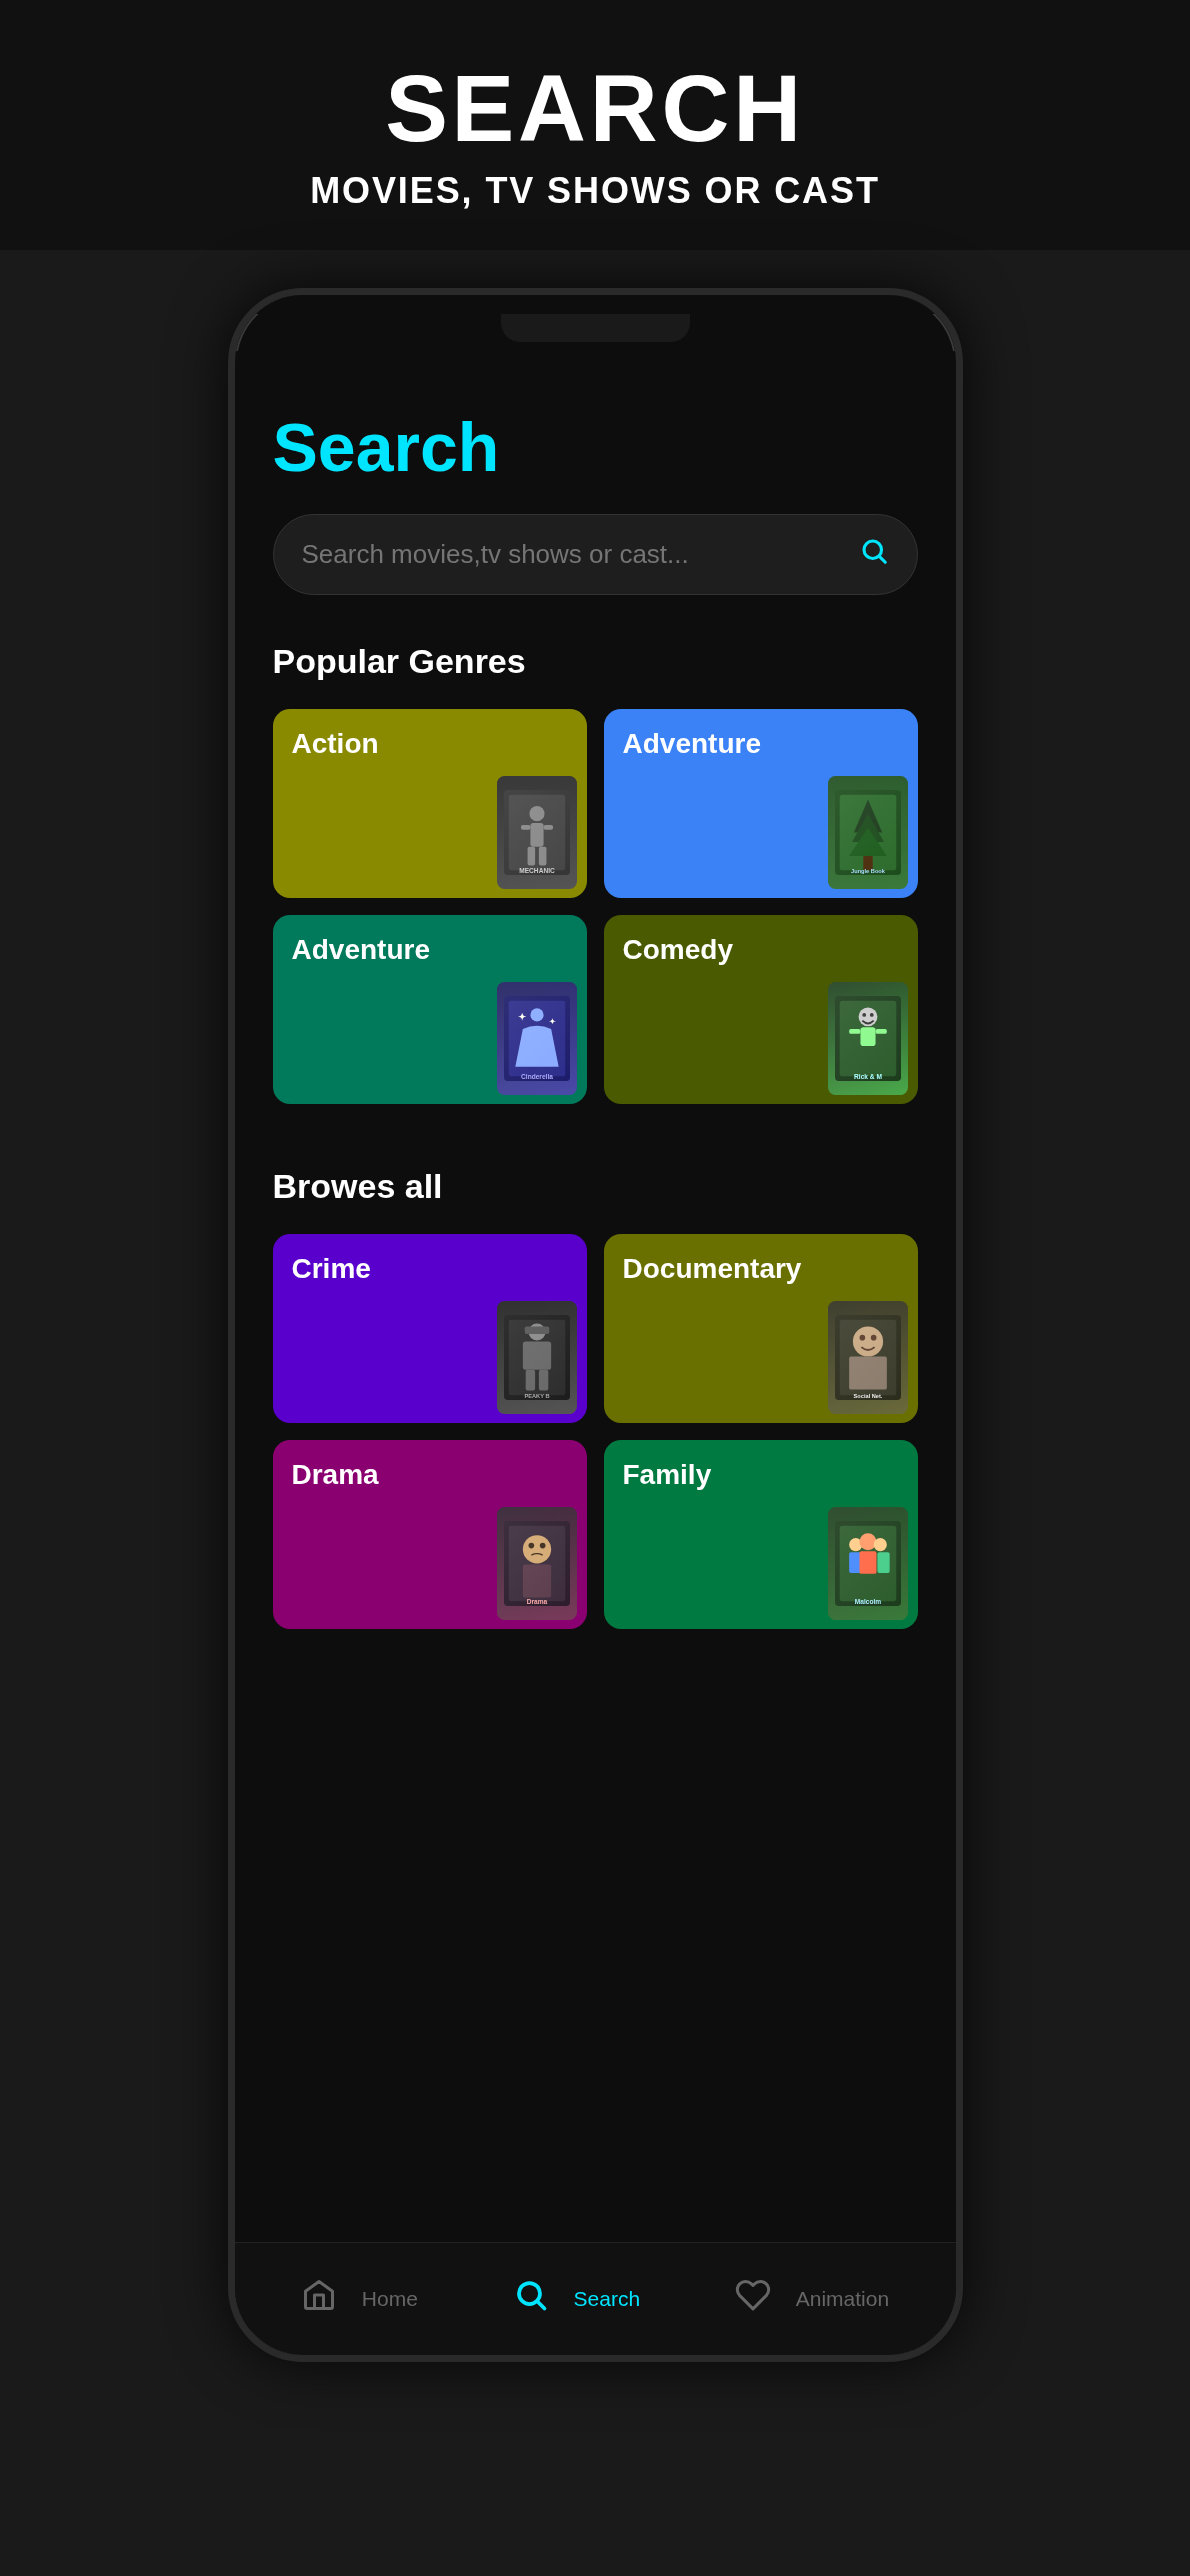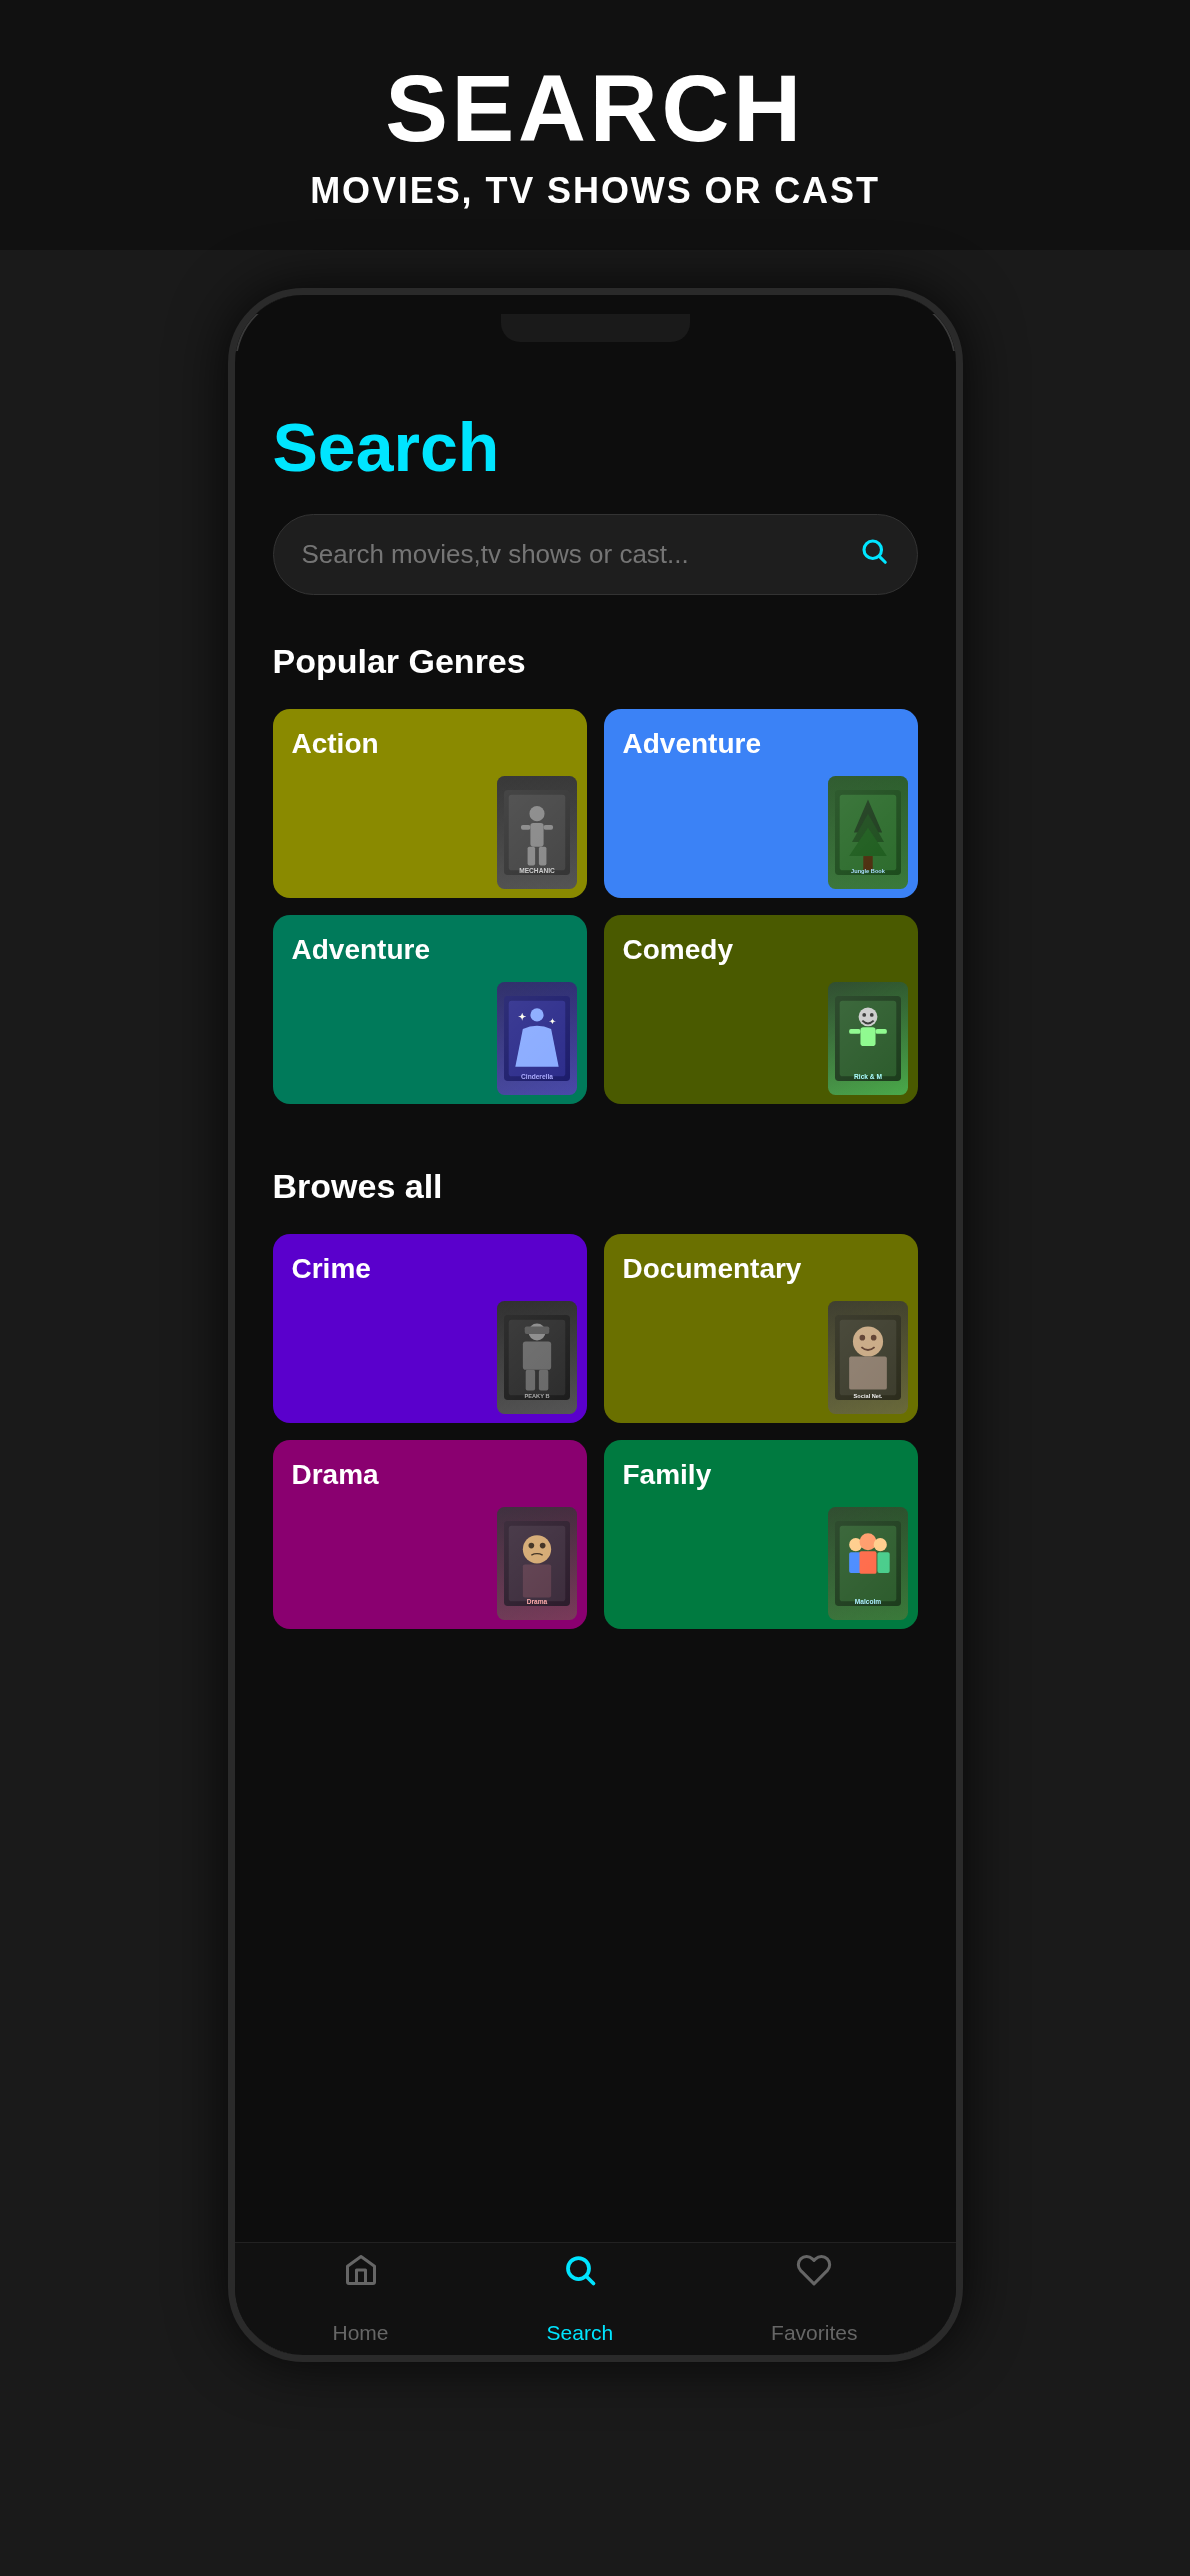--- a/index.html
+++ b/index.html
@@ -175,21 +175,20 @@
       border-top: 0.9px solid #222;
       display: flex;
       align-items: center;
       justify-content: space-around;
       padding: 0 19px;
       border-radius: 0 0 68px 68px;
     }
 
     .nav-item {
       display: flex;
-      flex-direction: column;
       align-items: center;
       gap: 25px;
       cursor: pointer;
     }
 
     .nav-icon {
       font-size: 34px;
     }
 
     .nav-label {
@@ -431,19 +430,19 @@
       </span>
       <span class="nav-label" style="color: #00e5ff;">Search</span>
     </div>
 
     <div class="nav-item">
       <span class="nav-icon">
         <svg width="36" height="36" viewBox="0 0 24 24" fill="none" stroke="#666" stroke-width="2" stroke-linecap="round" stroke-linejoin="round">
           <path d="M20.84 4.61a5.5 5.5 0 00-7.78 0L12 5.67l-1.06-1.06a5.5 5.5 0 00-7.78 7.78l1.06 1.06L12 21.23l7.78-7.78 1.06-1.06a5.5 5.5 0 000-7.78z"></path>
         </svg>
       </span>
-      <span class="nav-label">Favorites</span>
+      <span class="nav-label">Animation</span>
     </div>
 
   </div>
 
 </div>
 
 
 </body></html>

